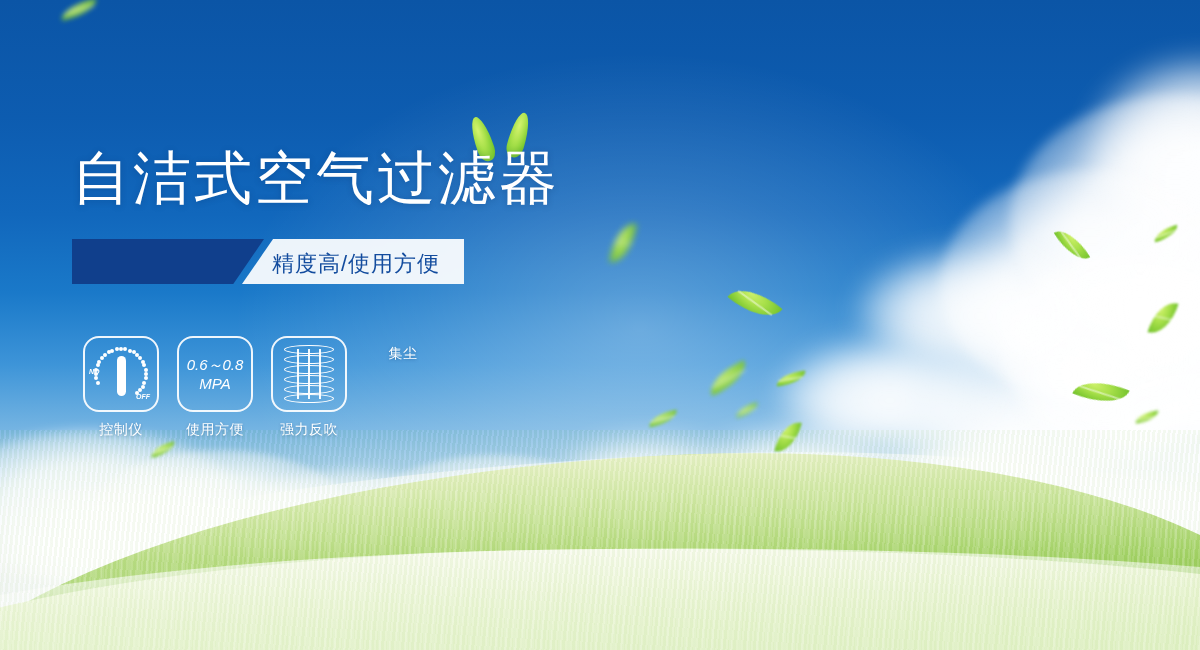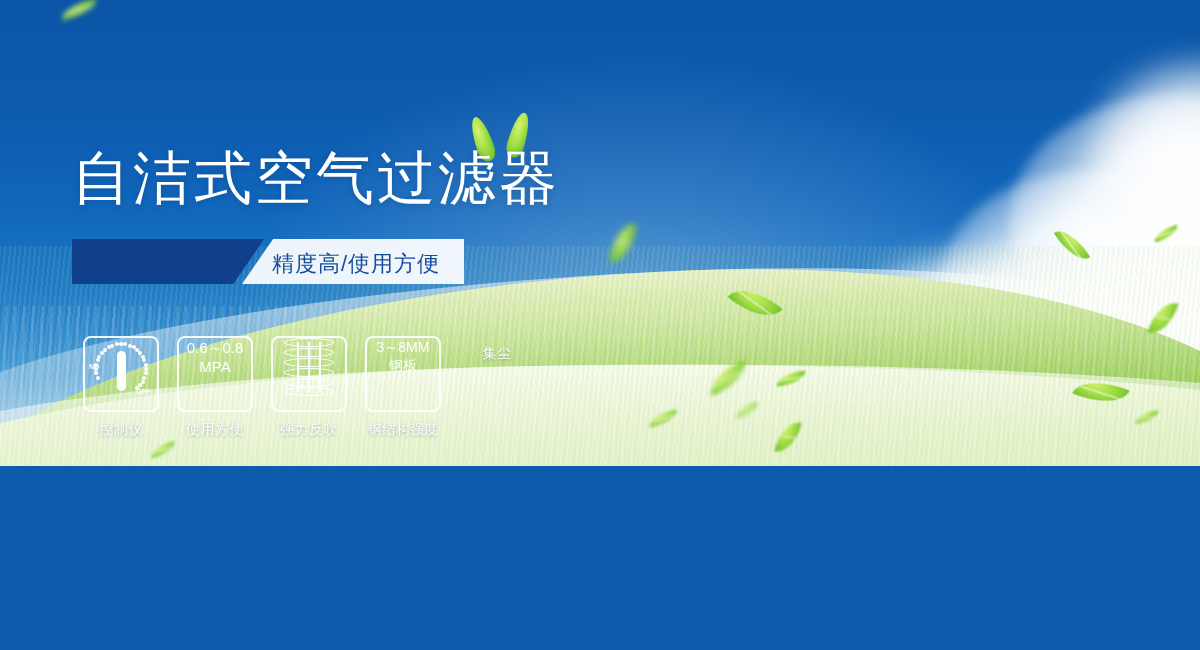--- a/index.html
+++ b/index.html
@@ -2,21 +2,21 @@
 <html><head>
 <meta charset="utf-8">
 <title>Banner</title>
 <style>
   html,body{margin:0;padding:0;}
   body{
     width:1200px;height:650px;overflow:hidden;
     font-family:"Liberation Sans","DejaVu Sans",sans-serif;
     background:#0d5cab;
   }
-  #stage{position:relative;width:1200px;height:466px;overflow:hidden;}
+  #stage{position:relative;width:1200px;height:650px;overflow:hidden;}
 
   
   .sky{position:absolute;left:0;top:0;width:1200px;height:650px;
     background:
       linear-gradient(to bottom,
         #0b55a6 0%,
         #0d5cb0 18%,
         #1167bc 33%,
         #1a79c9 45%,
         #3d94d8 56%,
@@ -126,23 +126,23 @@
     clip-path:polygon(0 0, 100% 0, 84% 100%, 0 100%);}
   .sub-right{position:absolute;left:170px;top:0;height:45px;width:222px;
     background:rgba(255,255,255,0.92);
     clip-path:polygon(14% 0, 100% 0, 100% 100%, 0 100%);}
   .sub-left-txt{position:absolute;left:14px;top:10px;color:#fff;font-size:22px;letter-spacing:1px;white-space:nowrap;}
   .sub-right-txt{position:absolute;left:200px;top:10px;color:#134c9e;font-size:22px;letter-spacing:1px;white-space:nowrap;}
 
   
   .features{position:absolute;left:82px;top:336px;display:flex;gap:16px;}
   .feature{width:78px;display:flex;flex-direction:column;align-items:center;}
-  .fbox{width:76px;height:76px;border:2px solid rgba(255,255,255,0.92);border-radius:8px;
-    display:flex;align-items:flex-start;justify-content:center;position:relative;
-    box-sizing:border-box;}
+  .fbox{width:76px;height:76px;border:2px solid rgba(255,255,255,0.92);border-radius:16px;
+    display:flex;align-items:center;justify-content:center;position:relative;
+    box-sizing:border-box;font-style:italic;}
   .ftext{color:#ffffff;font-size:15px;line-height:19px;text-align:center;letter-spacing:0px;}
   .ftext.small{font-size:14px;line-height:18px;}
   .flabel{margin-top:9px;color:#ffffff;font-size:14px;white-space:nowrap;letter-spacing:0.5px;
     text-shadow:0 1px 3px rgba(0,50,100,0.35);}
   .flabel.wide{font-size:13.5px;}
 
   
   .gauge{position:relative;width:62px;height:62px;}
   .gauge .dot{position:absolute;width:4px;height:4px;border-radius:50%;background:#fff;}
   .gauge .needle{position:absolute;left:50%;top:13px;width:9px;height:40px;margin-left:-4.5px;
@@ -331,29 +331,20 @@
           <div class="ring" style="top:40px;"></div>
           <div class="ring" style="top:49px;"></div>
           <div class="bar" style="left:13px;"></div>
           <div class="bar" style="left:24px;"></div>
           <div class="bar" style="left:35px;"></div>
         </div>
       </div>
       <div class="flabel">强力反吹</div>
     </div>
 
-    <div class="feature">
-      <div class="fbox">
-        <div class="ftext small">
-          <div>3～8MM</div>
-          <div>钢板</div>
-        </div>
-      </div>
-      <div class="flabel wide">钢结构强度</div>
-    </div>
 
     <div class="feature">
       <div class="flabel">集尘</div>
     </div>
 
   </div>
 
 </div>
 
 </body></html>

